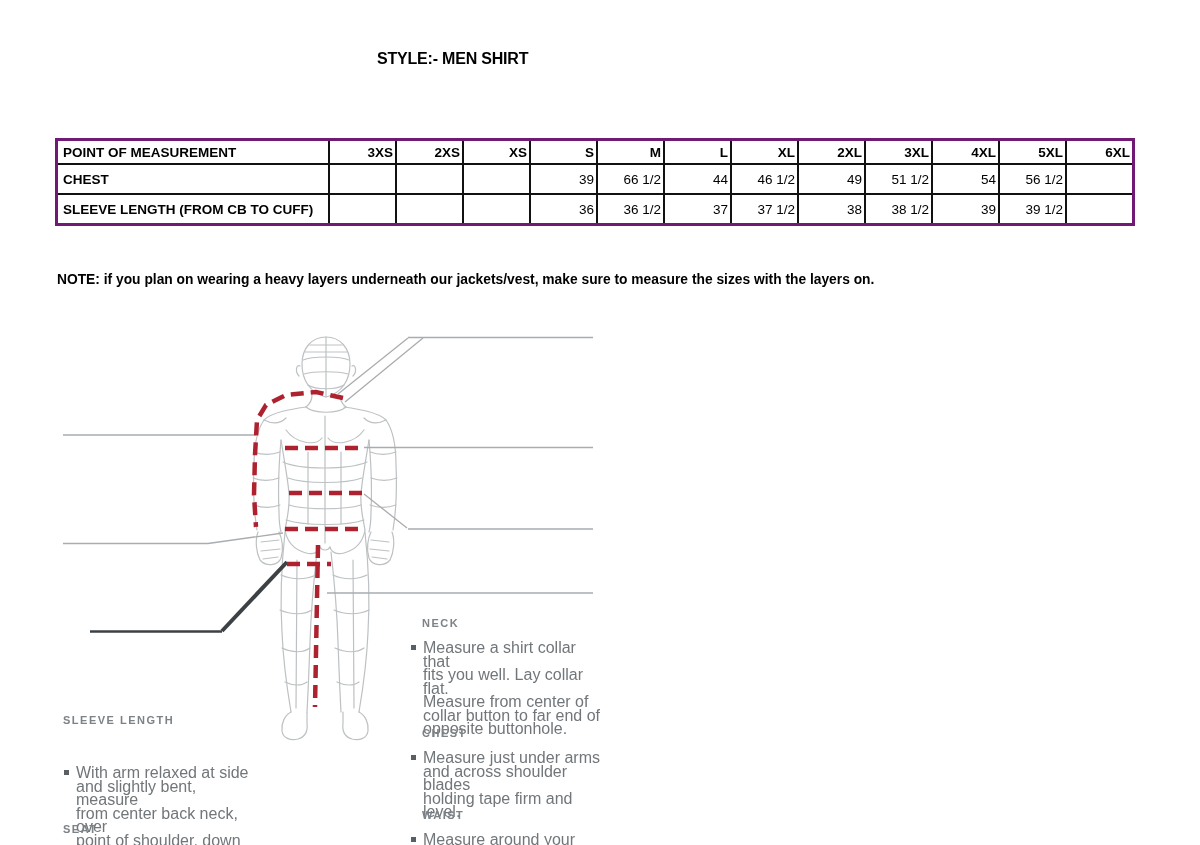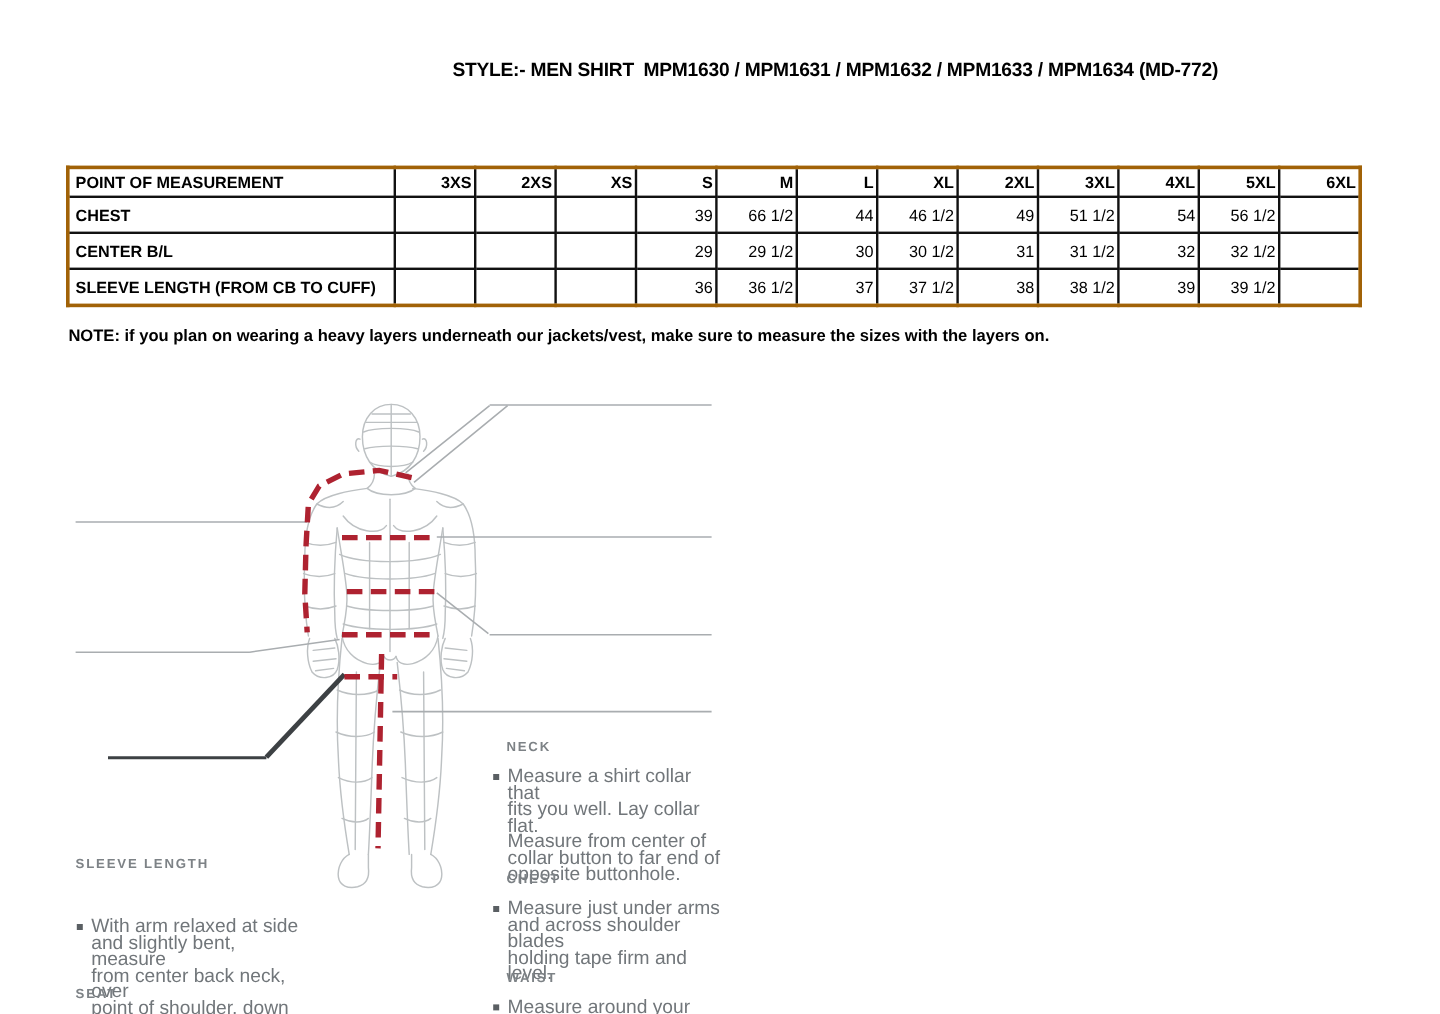--- a/index.html
+++ b/index.html
@@ -8,21 +8,21 @@
     font-family:"Liberation Sans",sans-serif;color:#000;overflow:hidden;
   }
   
   .doc-title{
     position:absolute;left:377px;top:50px;display:flex;gap:8px;
     font-size:16px;font-weight:bold;letter-spacing:-0.2px;white-space:nowrap;
   }
   
   table.size-table{
     position:absolute;left:55px;top:138px;border-collapse:collapse;
-    table-layout:fixed;border:3px solid #a16207;
+    table-layout:fixed;border:3px solid #701a75;
   }
   table.size-table th,table.size-table td{
     border:2px solid #111;text-align:right;vertical-align:middle;
     font-size:13.5px;overflow:hidden;white-space:nowrap;padding:0 2px;
   }
   table.size-table th{font-weight:bold;height:22px;width:61px;}
   table.size-table th.poml{width:263px;text-align:left;padding-left:5px;}
   table.size-table td{height:28px;font-weight:normal;}
   table.size-table td.rowlabel{text-align:left;font-weight:bold;padding-left:5px;}
   
@@ -51,21 +51,20 @@
   }
   .gd-text{white-space:pre-line;display:block;}
 </style>
 </head>
 <body>
 
 <div class="page">
 
   <div class="doc-title">
     <span>STYLE:- MEN SHIRT</span>
-    <span>MPM1630 / MPM1631 / MPM1632 / MPM1633 / MPM1634 (MD-772)</span>
   </div>
 
   <table class="size-table">
     <thead>
         <tr id="head-row">
           <th class="poml">POINT OF MEASUREMENT</th>
           <th>3XS</th>
           <th>2XS</th>
           <th>XS</th>
           <th>S</th>
@@ -89,35 +88,20 @@
           <td>66 1/2</td>
           <td>44</td>
           <td>46 1/2</td>
           <td>49</td>
           <td>51 1/2</td>
           <td>54</td>
           <td>56 1/2</td>
           <td></td>
         </tr>
         <tr>
-          <td class="rowlabel">CENTER B/L</td>
-          <td></td>
-          <td></td>
-          <td></td>
-          <td>29</td>
-          <td>29 1/2</td>
-          <td>30</td>
-          <td>30 1/2</td>
-          <td>31</td>
-          <td>31 1/2</td>
-          <td>32</td>
-          <td>32 1/2</td>
-          <td></td>
-        </tr>
-        <tr>
           <td class="rowlabel">SLEEVE LENGTH (FROM CB TO CUFF)</td>
           <td></td>
           <td></td>
           <td></td>
           <td>36</td>
           <td>36 1/2</td>
           <td>37</td>
           <td>37 1/2</td>
           <td>38</td>
           <td>38 1/2</td>

